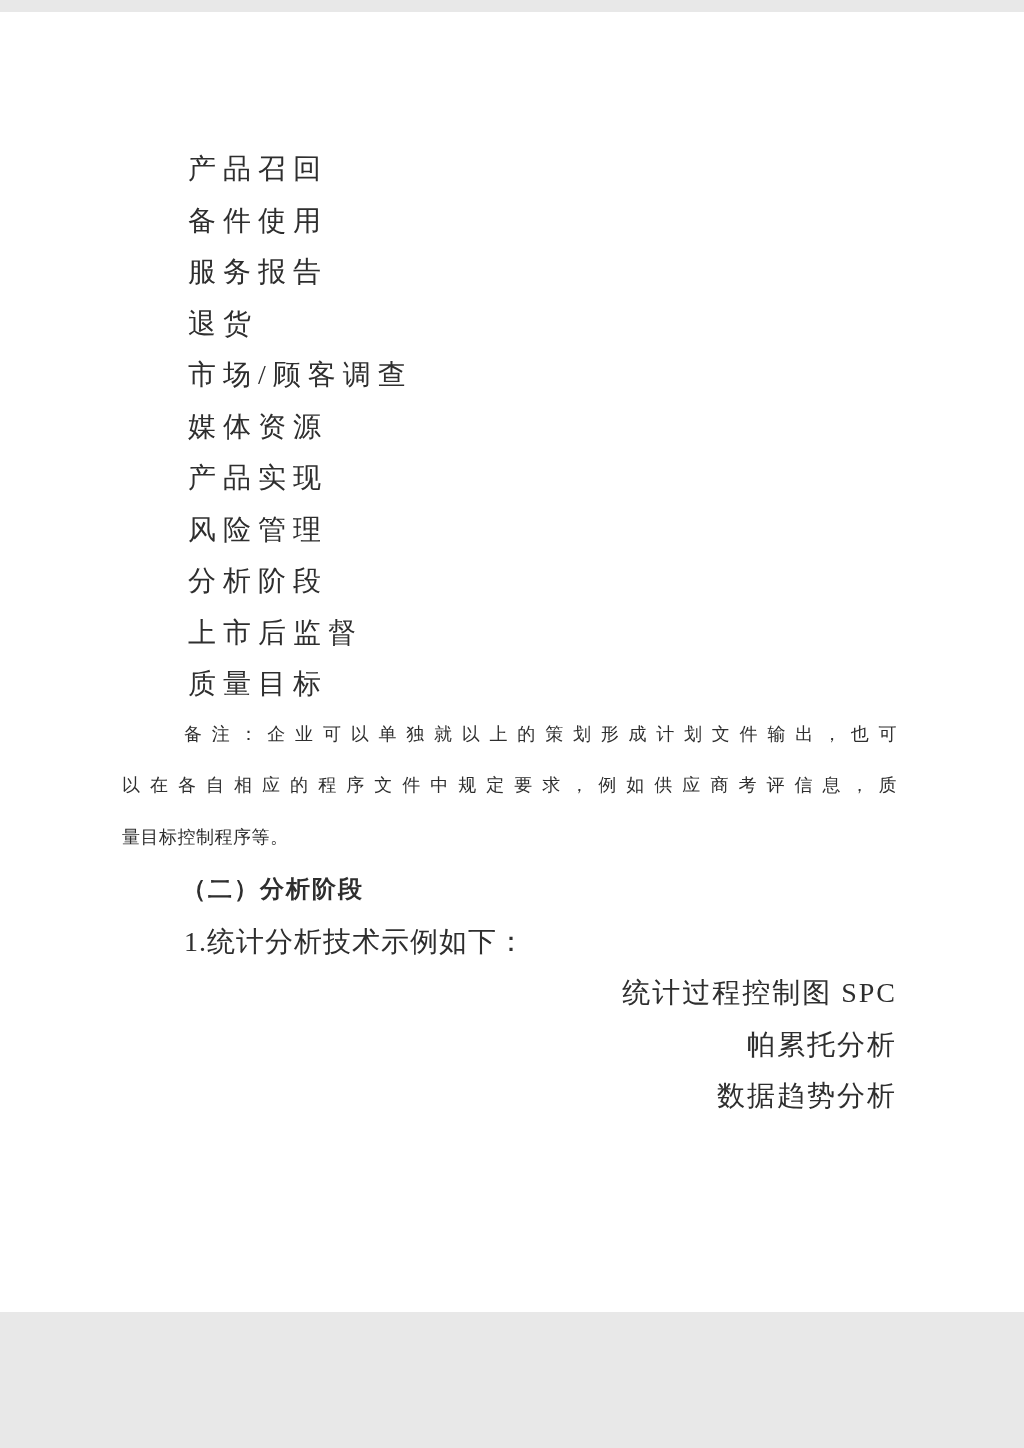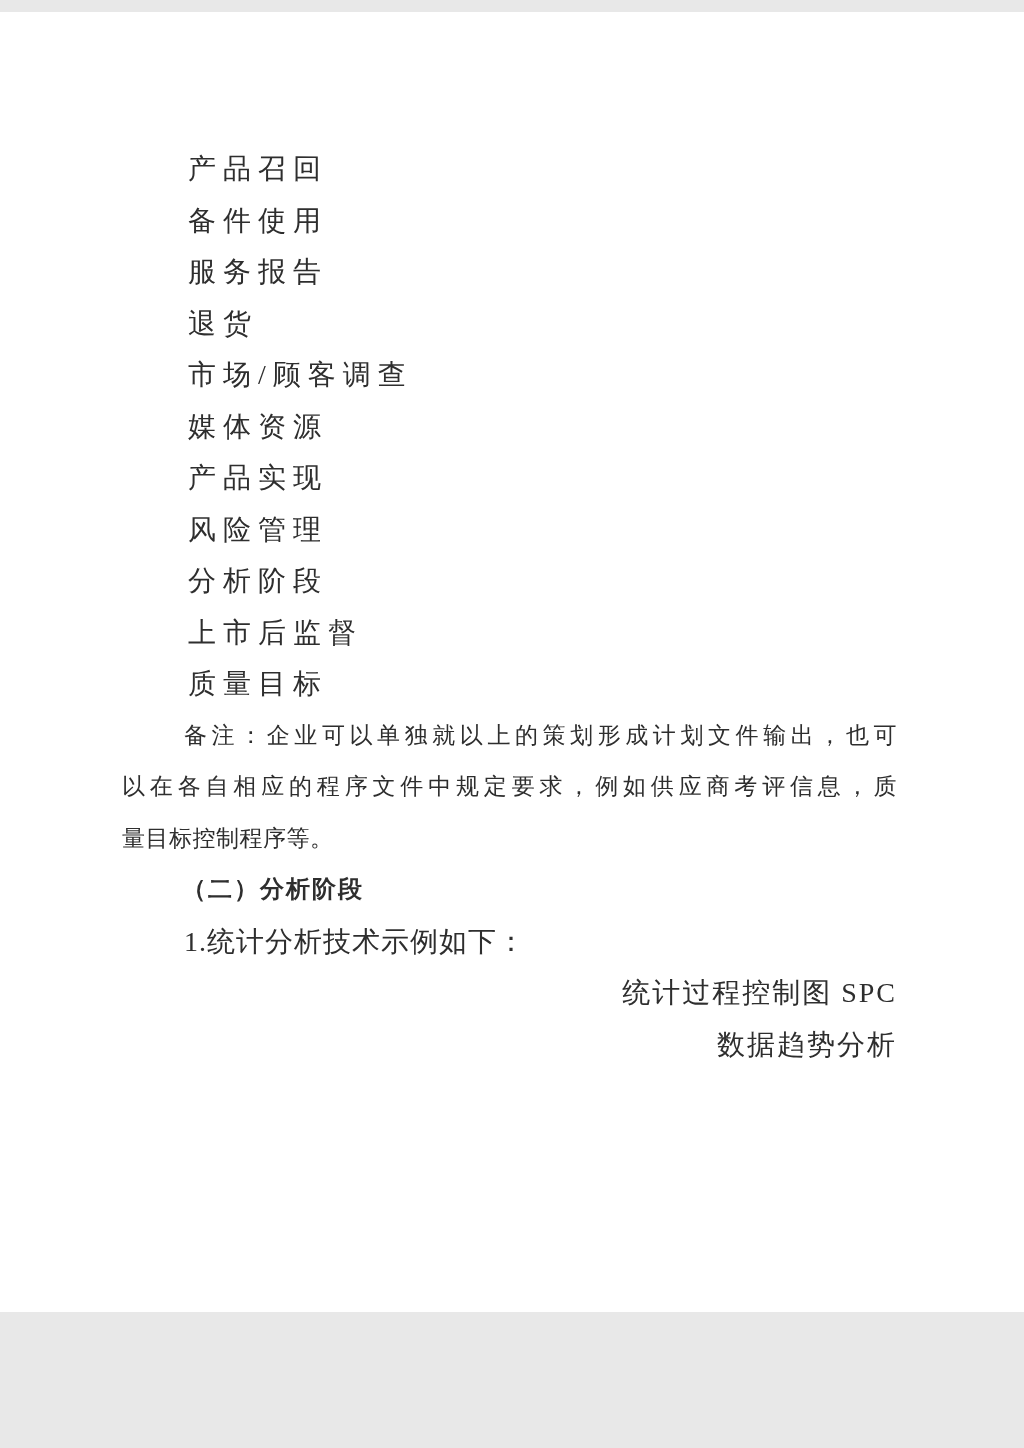--- a/index.html
+++ b/index.html
@@ -28,23 +28,24 @@
     font-size: 28px;
     white-space: nowrap;
   }
   
   .list-top .line {
     padding-left: 66px;
     letter-spacing: 7px;
   }
   
   .para-line {
-    font-size: 23px;
+    font-size: 18px;
     letter-spacing: 0.5px;
     white-space: normal;
+    font-family: Liberation Mono, monospace;
   }
   .justify-full {
     text-align: justify;
     text-align-last: justify;
   }
   .indent-first {
     text-indent: 62px;
   }
   .heading {
     font-weight: bold;
@@ -108,20 +109,21 @@
       <div class="line para-line">量目标控制程序等。</div>
     </div>
 
     <div class="line heading">（二）分析阶段</div>
 
 
     <div class="line numbered">1.统计分析技术示例如下：</div>
 
     <div class="list-bottom">
       <div class="line">统计过程控制图 SPC</div>
+      <div class="line">帕累托分析</div>
       <div class="line">数据趋势分析</div>
     </div>
 
   </div>
 
   <div class="page-number">
     <span class="dash">—</span>
     <span class="num">5</span>
     <span class="dash">—</span>
   </div>

